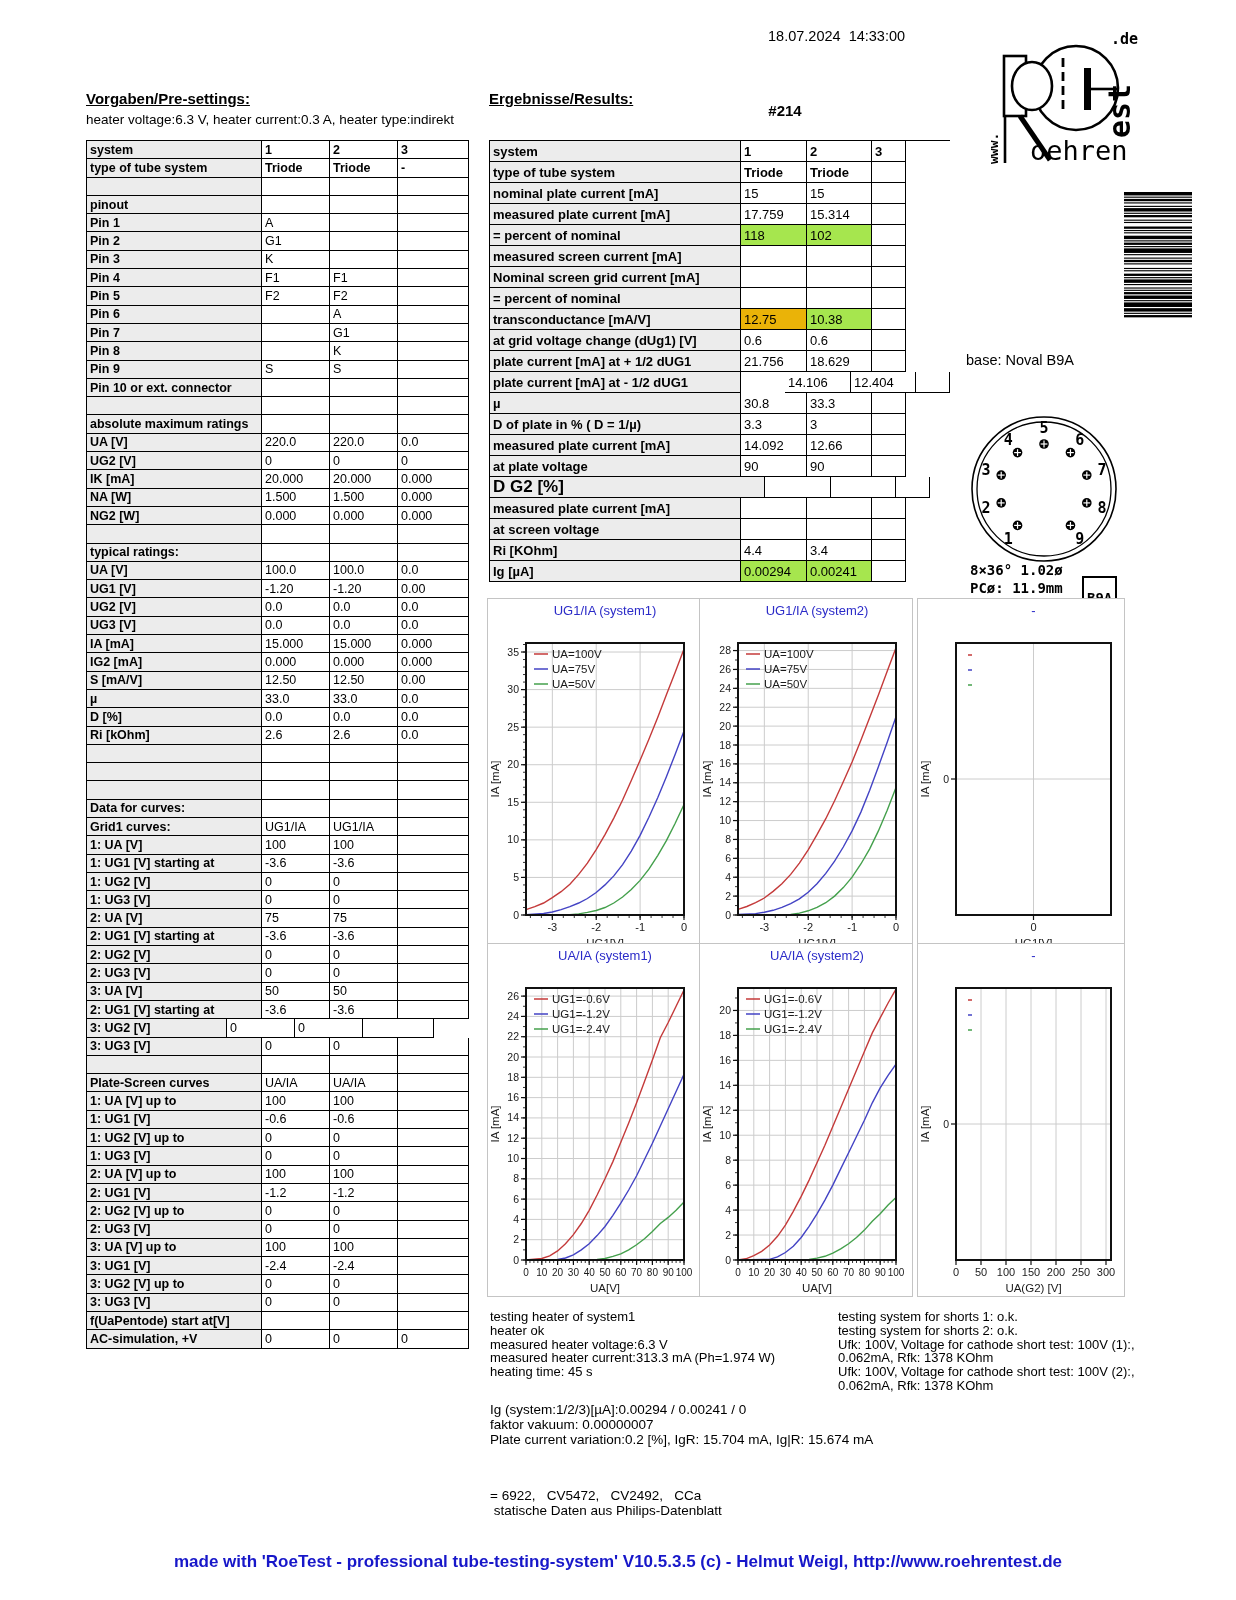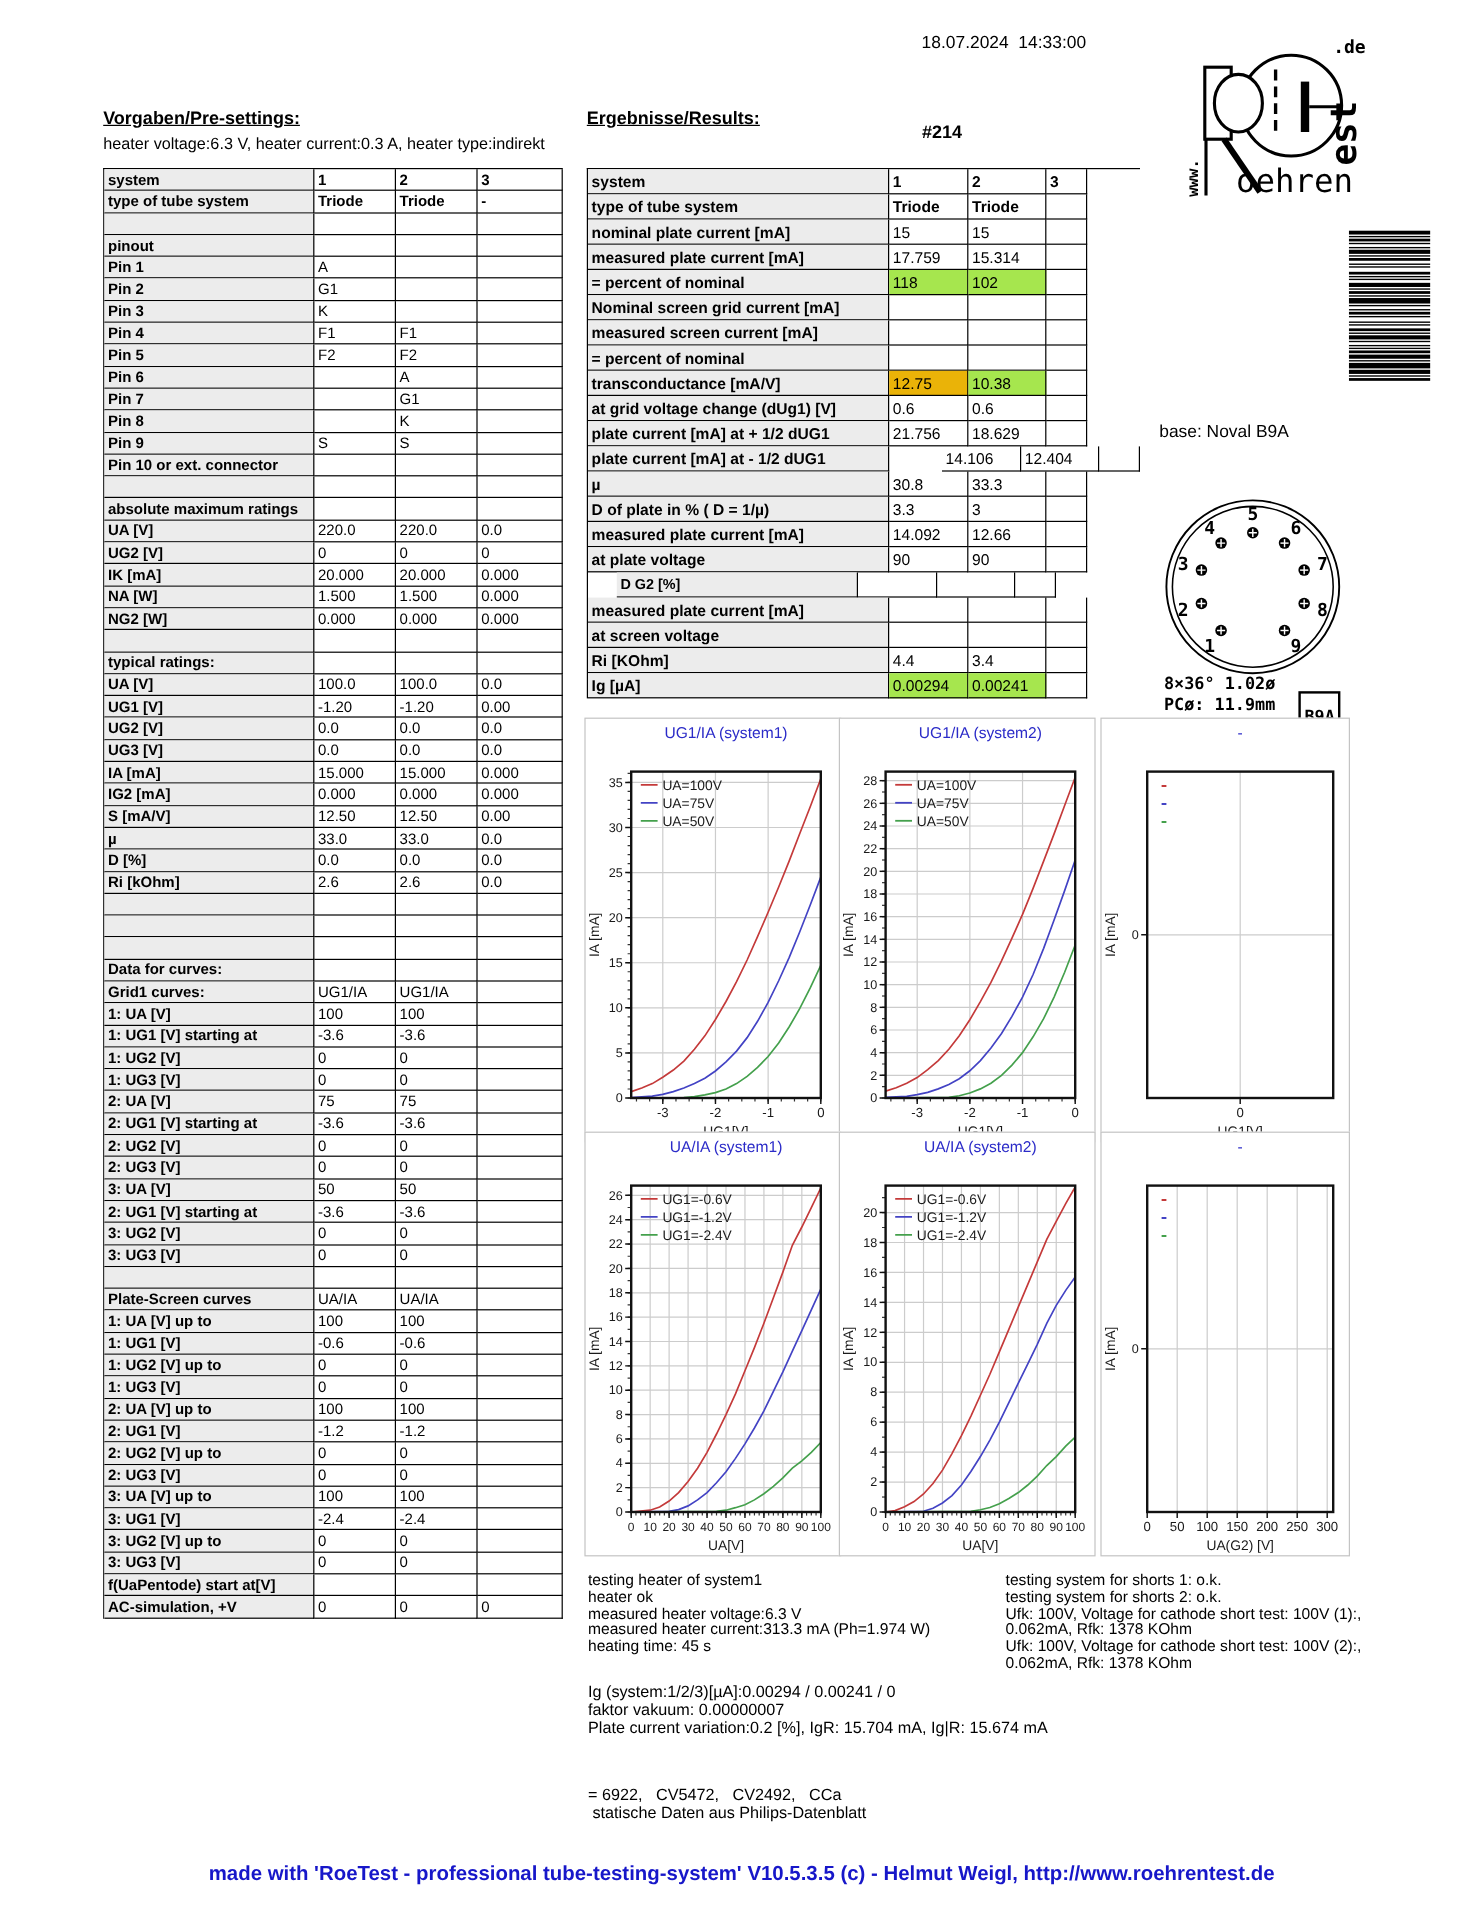--- a/index.html
+++ b/index.html
@@ -379,21 +379,21 @@
         <div class="tcell" style="width: 68px; height: 18.3px; font-size: 12.5px;">50</div>
         <div class="tcell" style="width: 71px; height: 18.3px; font-size: 12.5px;"></div>
       </div>
       <div class="trow">
         <div class="tcell lblcell" style="width: 175px; height: 18.3px; font-size: 12.5px;">2: UG1 [V] starting at</div>
         <div class="tcell" style="width: 68px; height: 18.3px; font-size: 12.5px;">-3.6</div>
         <div class="tcell" style="width: 68px; height: 18.3px; font-size: 12.5px;">-3.6</div>
         <div class="tcell" style="width: 71px; height: 18.3px; font-size: 12.5px;"></div>
       </div>
       <div class="trow">
-        <div class="tcell lblcell" style="width: 175px; height: 18.3px; font-size: 12.5px;">3: UG2 [V]</div>
+        <div class="tcell lblcell" style="width: 140px; height: 18.3px; font-size: 12.5px;">3: UG2 [V]</div>
         <div class="tcell" style="width: 68px; height: 18.3px; font-size: 12.5px;">0</div>
         <div class="tcell" style="width: 68px; height: 18.3px; font-size: 12.5px;">0</div>
         <div class="tcell" style="width: 71px; height: 18.3px; font-size: 12.5px;"></div>
       </div>
       <div class="trow">
         <div class="tcell lblcell" style="width: 175px; height: 18.3px; font-size: 12.5px;">3: UG3 [V]</div>
         <div class="tcell" style="width: 68px; height: 18.3px; font-size: 12.5px;">0</div>
         <div class="tcell" style="width: 68px; height: 18.3px; font-size: 12.5px;">0</div>
         <div class="tcell" style="width: 71px; height: 18.3px; font-size: 12.5px;"></div>
       </div>
@@ -519,32 +519,32 @@
         <div class="tcell" style="width: 65px; height: 21px; font-size: 13px;">15.314</div>
         <div class="tcell" style="width: 34px; height: 21px; font-size: 13px;"></div>
       </div>
       <div class="trow">
         <div class="tcell lblcell" style="width: 251px; height: 21px; font-size: 13px;">= percent of nominal</div>
         <div class="tcell" style="width: 66px; height: 21px; font-size: 13px; background: rgb(166, 230, 78);">118</div>
         <div class="tcell" style="width: 65px; height: 21px; font-size: 13px; background: rgb(166, 230, 78);">102</div>
         <div class="tcell" style="width: 34px; height: 21px; font-size: 13px;"></div>
       </div>
       <div class="trow">
+        <div class="tcell lblcell" style="width: 251px; height: 21px; font-size: 13px;">measured screen current [mA]</div>
+        <div class="tcell" style="width: 66px; height: 21px; font-size: 13px;"></div>
+        <div class="tcell" style="width: 65px; height: 21px; font-size: 13px;"></div>
+        <div class="tcell" style="width: 34px; height: 21px; font-size: 13px;"></div>
+      </div>
+      <div class="trow">
         <div class="tcell lblcell" style="width: 251px; height: 21px; font-size: 13px;">Nominal screen grid current [mA]</div>
         <div class="tcell" style="width: 66px; height: 21px; font-size: 13px;"></div>
         <div class="tcell" style="width: 65px; height: 21px; font-size: 13px;"></div>
         <div class="tcell" style="width: 34px; height: 21px; font-size: 13px;"></div>
       </div>
       <div class="trow">
-        <div class="tcell lblcell" style="width: 251px; height: 21px; font-size: 13px;">measured screen current [mA]</div>
-        <div class="tcell" style="width: 66px; height: 21px; font-size: 13px;"></div>
-        <div class="tcell" style="width: 65px; height: 21px; font-size: 13px;"></div>
-        <div class="tcell" style="width: 34px; height: 21px; font-size: 13px;"></div>
-      </div>
-      <div class="trow">
         <div class="tcell lblcell" style="width: 251px; height: 21px; font-size: 13px;">= percent of nominal</div>
         <div class="tcell" style="width: 66px; height: 21px; font-size: 13px;"></div>
         <div class="tcell" style="width: 65px; height: 21px; font-size: 13px;"></div>
         <div class="tcell" style="width: 34px; height: 21px; font-size: 13px;"></div>
       </div>
       <div class="trow">
         <div class="tcell lblcell" style="width: 251px; height: 21px; font-size: 13px;">transconductance [mA/V]</div>
         <div class="tcell" style="width: 66px; height: 21px; font-size: 13px; background: #eab308;">12.75</div>
         <div class="tcell" style="width: 65px; height: 21px; font-size: 13px; background: rgb(166, 230, 78);">10.38</div>
         <div class="tcell" style="width: 34px; height: 21px; font-size: 13px;"></div>
@@ -585,21 +585,21 @@
         <div class="tcell" style="width: 65px; height: 21px; font-size: 13px;">12.66</div>
         <div class="tcell" style="width: 34px; height: 21px; font-size: 13px;"></div>
       </div>
       <div class="trow">
         <div class="tcell lblcell" style="width: 251px; height: 21px; font-size: 13px;">at plate voltage</div>
         <div class="tcell" style="width: 66px; height: 21px; font-size: 13px;">90</div>
         <div class="tcell" style="width: 65px; height: 21px; font-size: 13px;">90</div>
         <div class="tcell" style="width: 34px; height: 21px; font-size: 13px;"></div>
       </div>
       <div class="trow">
-        <div class="tcell lblcell" style="width: 201px; height: 21px; font-size: 12px; margin-left: 24px;">D G2 [%]</div>
+        <div class="tcell lblcell" style="width: 275px; height: 21px; font-size: 17px;">D G2 [%]</div>
         <div class="tcell" style="width: 66px; height: 21px; font-size: 13px;"></div>
         <div class="tcell" style="width: 65px; height: 21px; font-size: 13px;"></div>
         <div class="tcell" style="width: 34px; height: 21px; font-size: 13px;"></div>
       </div>
       <div class="trow">
         <div class="tcell lblcell" style="width: 251px; height: 21px; font-size: 13px;">measured plate current [mA]</div>
         <div class="tcell" style="width: 66px; height: 21px; font-size: 13px;"></div>
         <div class="tcell" style="width: 65px; height: 21px; font-size: 13px;"></div>
         <div class="tcell" style="width: 34px; height: 21px; font-size: 13px;"></div>
       </div>

